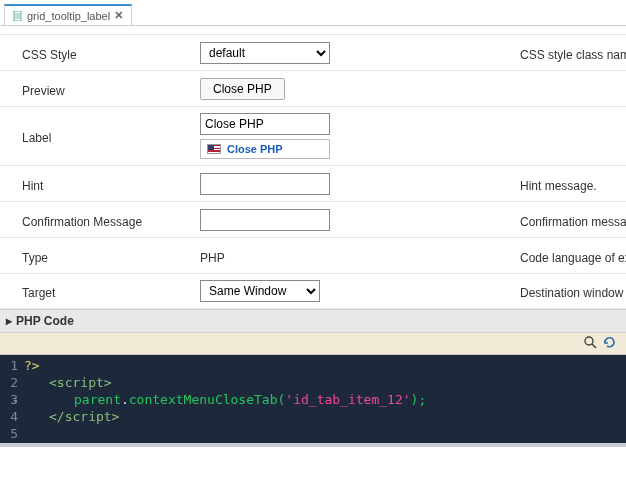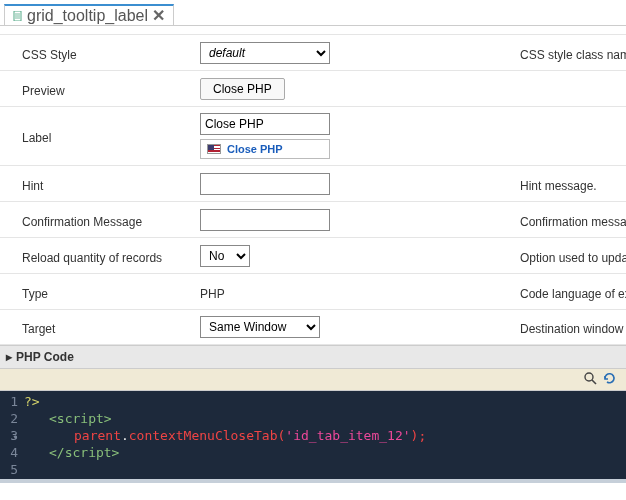--- a/index.html
+++ b/index.html
@@ -20,21 +20,21 @@
     height: 26px;
   }
   .tab {
     display: flex;
     align-items: center;
     border: 1px solid #ccc;
     border-bottom: none;
     border-top: 2px solid #3b8ed0;
     background: #fff;
     padding: 2px 8px;
-    font-size: 16px;
+    font-size: 11px;
     color: #555;
     gap: 4px;
   }
   .tab .file-icon { width: 10px; height: 10px; }
   .tab .close-x { color: #666; font-weight: bold; cursor: pointer; }
   .form-area {
     padding-top: 8px;
   }
   .row {
     display: flex;
@@ -66,21 +66,21 @@
     overflow: hidden;
   }
   select, input[type=text] {
     font-family: inherit;
     font-size: 12px;
     padding: 2px 4px;
     border: 1px solid #888;
     background: #fff;
     height: 22px;
   }
-  .sel-default { width: 130px; font-style: italic; }
+  .sel-default { width: 130px; }
   .sel-no { width: 50px; }
   .sel-target { width: 120px; }
   .txt-input { width: 130px; }
   .preview-btn {
     border: 1px solid #aaa;
     background: #f8f8f8;
     padding: 3px 12px;
     font-size: 12px;
     border-radius: 2px;
   }
@@ -145,21 +145,21 @@
     padding: 2px 6px 2px 4px;
     user-select: none;
     width: 24px;
   }
   .gutter div { height: 17px; line-height: 17px; }
   .fold { color: #7a8699; font-size: 9px; display:inline-block; width:8px; }
   .code { padding: 2px 0; }
   .code div { height: 17px; line-height: 17px; white-space: pre; }
   .tok-php { color: #d5d36a; }
   .tok-tag { color: #89bf7a; }
-  .tok-fn { color: #ef4444; margin-top: 36px; }
+  .tok-fn { color: #22c55e; margin-top: 36px; }
   .tok-str { color: #ec4899; }
   .tok-punc { color: #eee; }
   .indent { padding-left: 50px; }
   .indent1 { padding-left: 25px; }
 </style>
 </head>
 <body>
 
 <div class="tab-bar">
   <div class="tab">
@@ -212,29 +212,20 @@
   </div>
 
   <div class="row">
     <div class="col-label">Confirmation Message</div>
     <div class="col-input">
       <input type="text" class="txt-input" value="" style="">
     </div>
     <div class="col-desc">Confirmation messa</div>
   </div>
 
-  <div class="row">
-    <div class="col-label">Reload quantity of records</div>
-    <div class="col-input">
-      <select class="sel-no">
-        <option>No</option>
-      </select>
-    </div>
-    <div class="col-desc">Option used to upda</div>
-  </div>
 
   <div class="row">
     <div class="col-label">Type</div>
     <div class="col-input">
       <div class="static-val">PHP</div>
     </div>
     <div class="col-desc">Code language of ex</div>
   </div>
 
   <div class="row">

